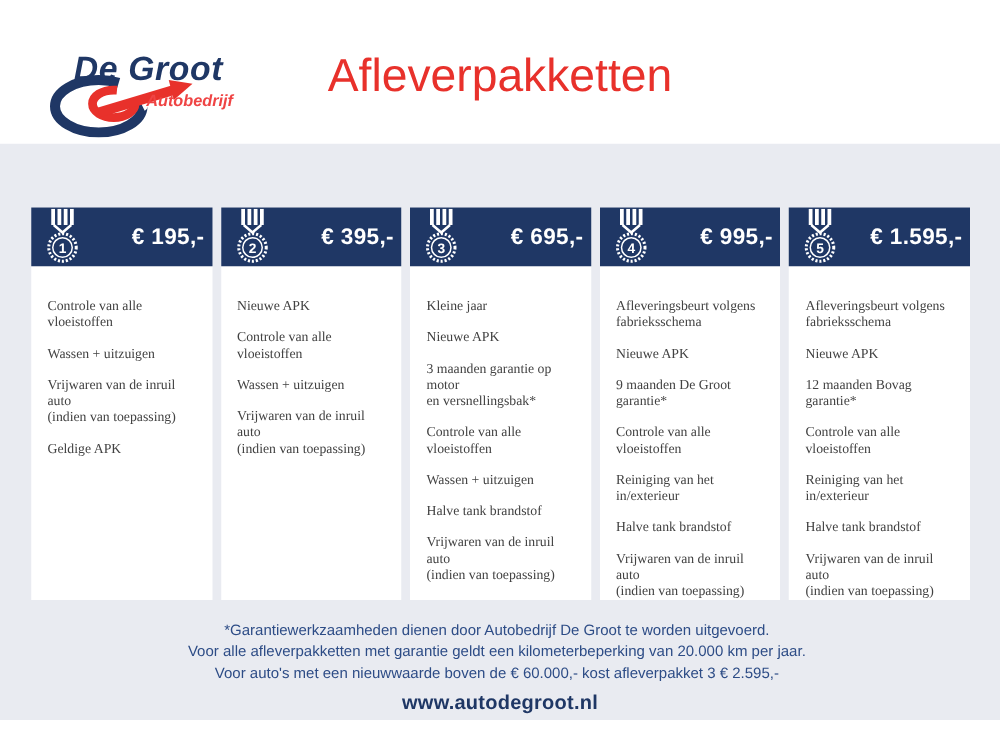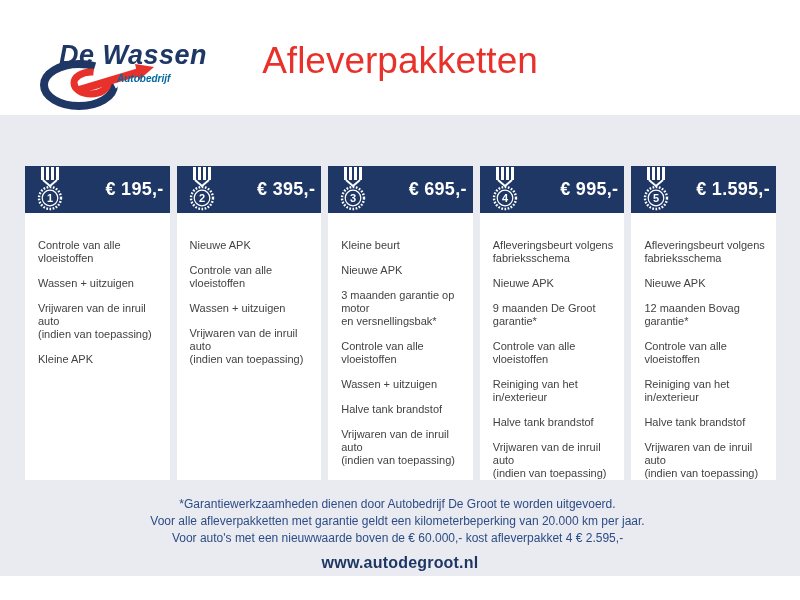--- a/index.html
+++ b/index.html
@@ -12,21 +12,21 @@
   .topband{position:absolute;left:0;top:0;width:800px;height:115px;background:#ffffff;}
   .logo{position:absolute;left:25px;top:40px;width:175px;height:70px;}
   .logo-swoosh{position:absolute;left:14px;top:16px;}
   .logo-name{
     position:absolute;left:34px;top:0px;
     font-size:27px;font-weight:700;font-style:italic;color:#1f3765;
     letter-spacing:.5px;white-space:nowrap;
   }
   .logo-sub{
     position:absolute;left:92px;top:33px;
-    font-size:10px;font-weight:700;font-style:italic;color:#0369a1;white-space:nowrap;
+    font-size:13px;font-weight:700;font-style:italic;color:#ef4444;white-space:nowrap;
   }
   .page-title{
     position:absolute;left:0;right:0;top:40px;
     text-align:center;font-size:37px;font-weight:400;color:#e8312b;
     white-space:nowrap;
   }
   
   .graypanel{position:absolute;left:0;top:115px;width:800px;height:461px;background:#e9ebf1;}
   
   .cards{
@@ -36,21 +36,21 @@
   .card{flex:1 1 0;background:#ffffff;display:flex;flex-direction:column;min-width:0;}
   .card-head{
     height:47px;flex:0 0 47px;background:#1f3765;
     display:flex;align-items:center;padding:0 6px 0 10px;box-sizing:border-box;
   }
   .medal{flex:0 0 auto;display:block;line-height:0;}
   .price{
     flex:1 1 auto;text-align:right;color:#ffffff;
     font-size:18px;font-weight:700;letter-spacing:.3px;white-space:nowrap;
   }
-  .card-body{padding:26px 10px 0 13px;}
+  .card-body{padding:26px 10px 0 13px;font-family:Liberation Serif, serif;}
   .pkg-item{
     font-size:11px;line-height:13px;color:#424242;
     margin:0 0 12px 0;white-space:pre-line;
   }
   
   .footnotes{
     position:absolute;left:0;top:496px;width:795px;text-align:center;
     color:#2d4c86;font-size:12px;line-height:17px;
   }
   .website{
@@ -64,21 +64,21 @@
 <div class="stage">
 
   <div class="topband">
     <div class="logo">
       <svg class="logo-swoosh" width="130" height="54" viewBox="0 0 130 54">
         <ellipse cx="40" cy="29" rx="35" ry="21" fill="none" stroke="#1f3765" stroke-width="8" pathLength="100" stroke-dasharray="84 16"></ellipse>
         <ellipse cx="52" cy="27" rx="17" ry="11" fill="none" stroke="#e8312b" stroke-width="7" pathLength="100" stroke-dasharray="78 22"></ellipse>
         <line x1="40" y1="34" x2="100" y2="16" stroke="#e8312b" stroke-width="8"></line>
         <polygon points="96,8 115,11 100,24" fill="#e8312b"></polygon>
       </svg>
-      <div class="logo-name">De Wassen</div>
+      <div class="logo-name">De Groot</div>
       <div class="logo-sub">Autobedrijf</div>
     </div>
     <div class="page-title">Afleverpakketten</div>
   </div>
 
   <div class="graypanel"></div>
 
   <div class="cards">
 
     <section class="card">
@@ -93,21 +93,21 @@
           <circle cx="15" cy="31" r="7.8" fill="none" stroke="#fff" stroke-width="1.2"></circle>
           <text x="15" y="35" text-anchor="middle" font-size="11" font-weight="bold" fill="#fff" font-family="Liberation Sans, sans-serif">1</text>
         </svg>
         <span class="price">€ 195,-</span>
       </header>
       <div class="card-body">
           <div class="pkg-item">Controle van alle vloeistoffen</div>
           <div class="pkg-item">Wassen + uitzuigen</div>
           <div class="pkg-item">Vrijwaren van de inruil auto
 (indien van toepassing)</div>
-          <div class="pkg-item">Kleine APK</div>
+          <div class="pkg-item">Geldige APK</div>
         </div>
     </section>
 
     <section class="card">
       <header class="card-head">
         <svg class="medal" width="30" height="45" viewBox="0 0 30 45">
           <rect x="6" y="0" width="3" height="13" fill="#fff"></rect>
             <rect x="11" y="0" width="3" height="13" fill="#fff"></rect>
           <rect x="16" y="0" width="3" height="13" fill="#fff"></rect>
             <rect x="21" y="0" width="3" height="13" fill="#fff"></rect>
@@ -135,21 +135,21 @@
           <rect x="16" y="0" width="3" height="13" fill="#fff"></rect>
             <rect x="21" y="0" width="3" height="13" fill="#fff"></rect>
           <polyline points="8,13 15,19 22,13" fill="none" stroke="#fff" stroke-width="2"></polyline>
           <circle cx="15" cy="31" r="11" fill="none" stroke="#fff" stroke-width="2.4" stroke-dasharray="1.7 1.5"></circle>
           <circle cx="15" cy="31" r="7.8" fill="none" stroke="#fff" stroke-width="1.2"></circle>
           <text x="15" y="35" text-anchor="middle" font-size="11" font-weight="bold" fill="#fff" font-family="Liberation Sans, sans-serif">3</text>
         </svg>
         <span class="price">€ 695,-</span>
       </header>
       <div class="card-body">
-          <div class="pkg-item">Kleine beurt</div>
+          <div class="pkg-item">Kleine jaar</div>
           <div class="pkg-item">Nieuwe APK</div>
           <div class="pkg-item">3 maanden garantie op motor
 en versnellingsbak*</div>
           <div class="pkg-item">Controle van alle vloeistoffen</div>
           <div class="pkg-item">Wassen + uitzuigen</div>
           <div class="pkg-item">Halve tank brandstof</div>
           <div class="pkg-item">Vrijwaren van de inruil auto
 (indien van toepassing)</div>
         </div>
     </section>
@@ -206,18 +206,18 @@
           <div class="pkg-item">Vrijwaren van de inruil auto
 (indien van toepassing)</div>
         </div>
     </section>
 
   </div>
 
   <div class="footnotes">
     <div>*Garantiewerkzaamheden dienen door Autobedrijf De Groot te worden uitgevoerd.</div>
     <div>Voor alle afleverpakketten met garantie geldt een kilometerbeperking van 20.000 km per jaar.</div>
-    <div>Voor auto's met een nieuwwaarde boven de € 60.000,- kost afleverpakket 4 € 2.595,-</div>
+    <div>Voor auto's met een nieuwwaarde boven de € 60.000,- kost afleverpakket 3 € 2.595,-</div>
   </div>
 
   <div class="website">www.autodegroot.nl</div>
 
 </div>
 
 </body></html>

